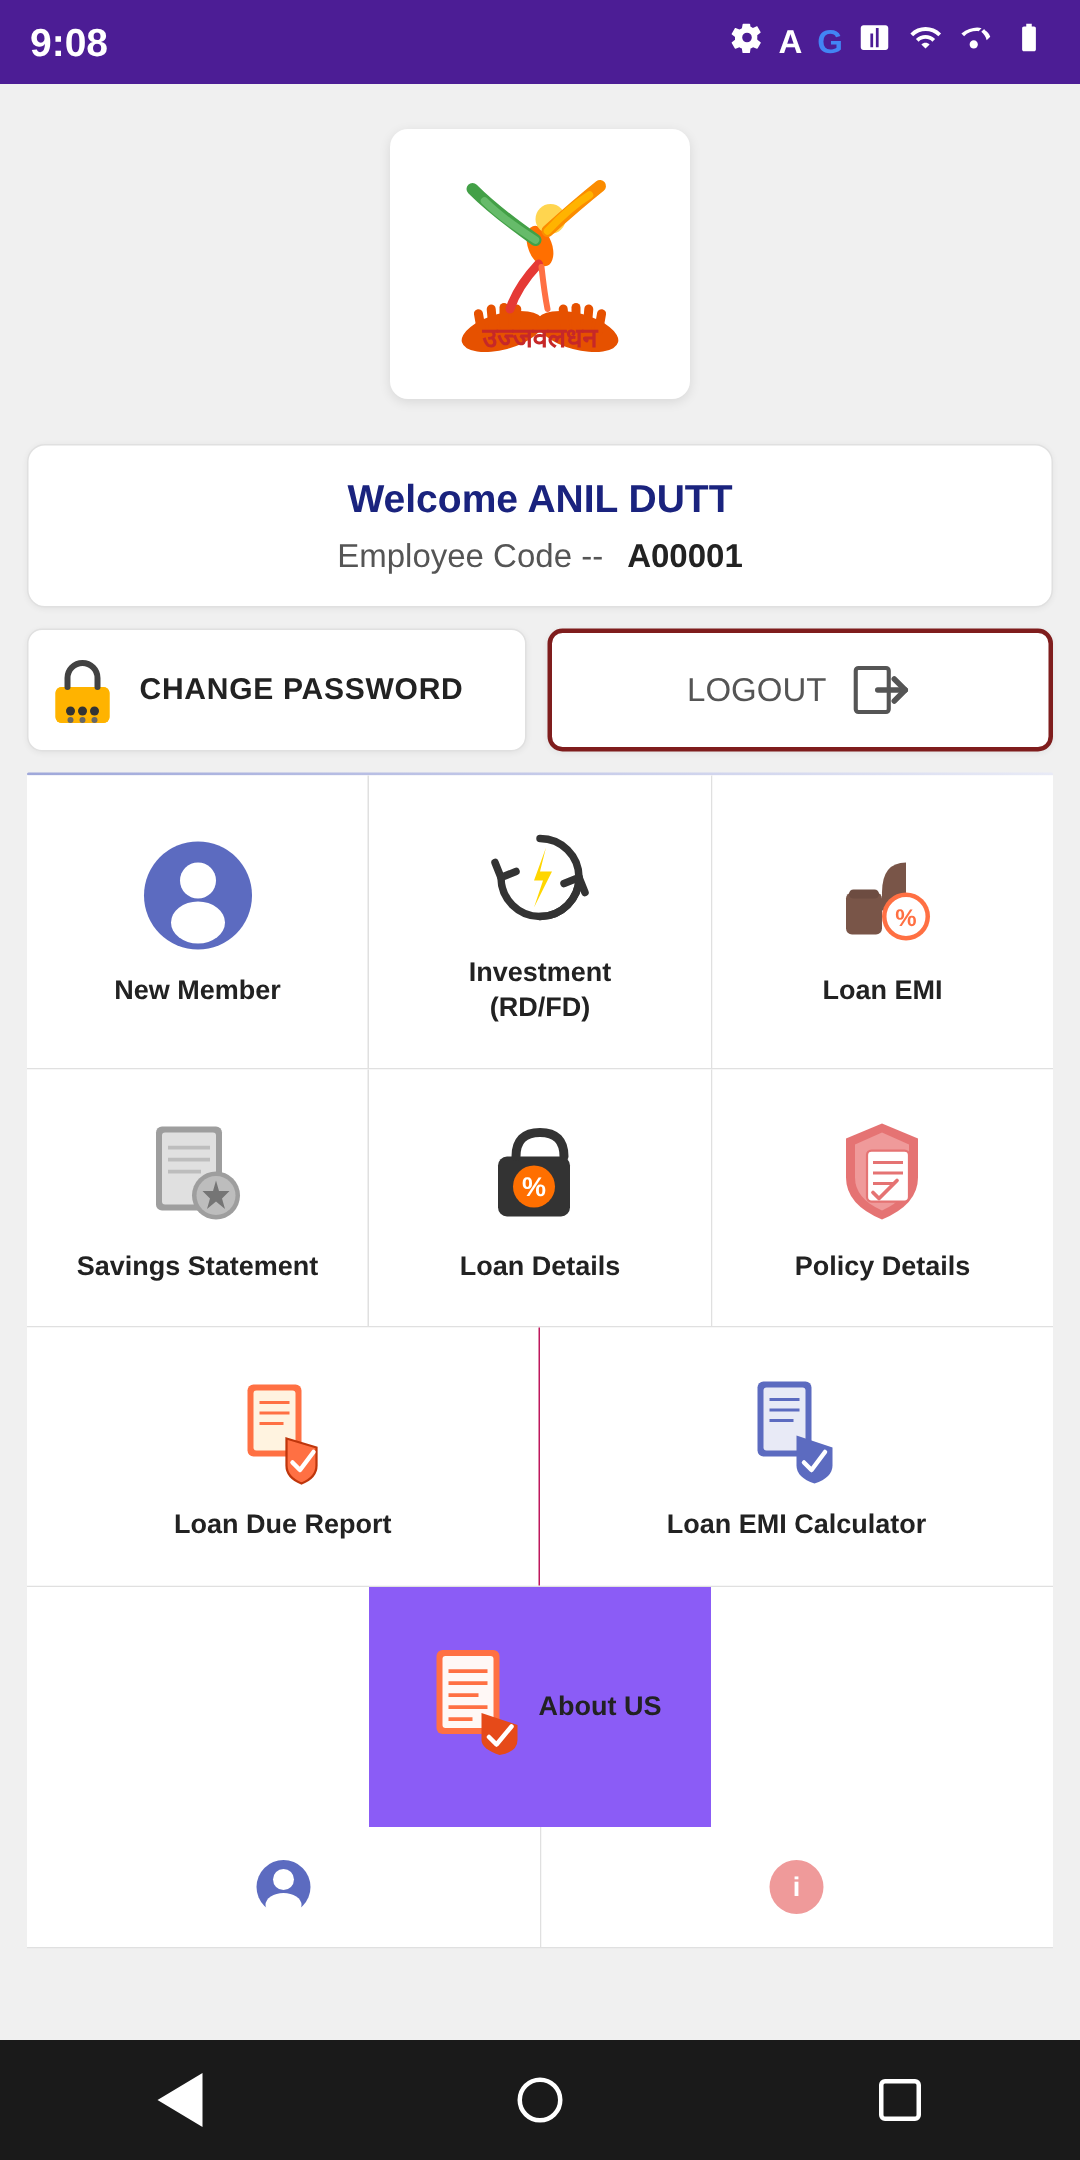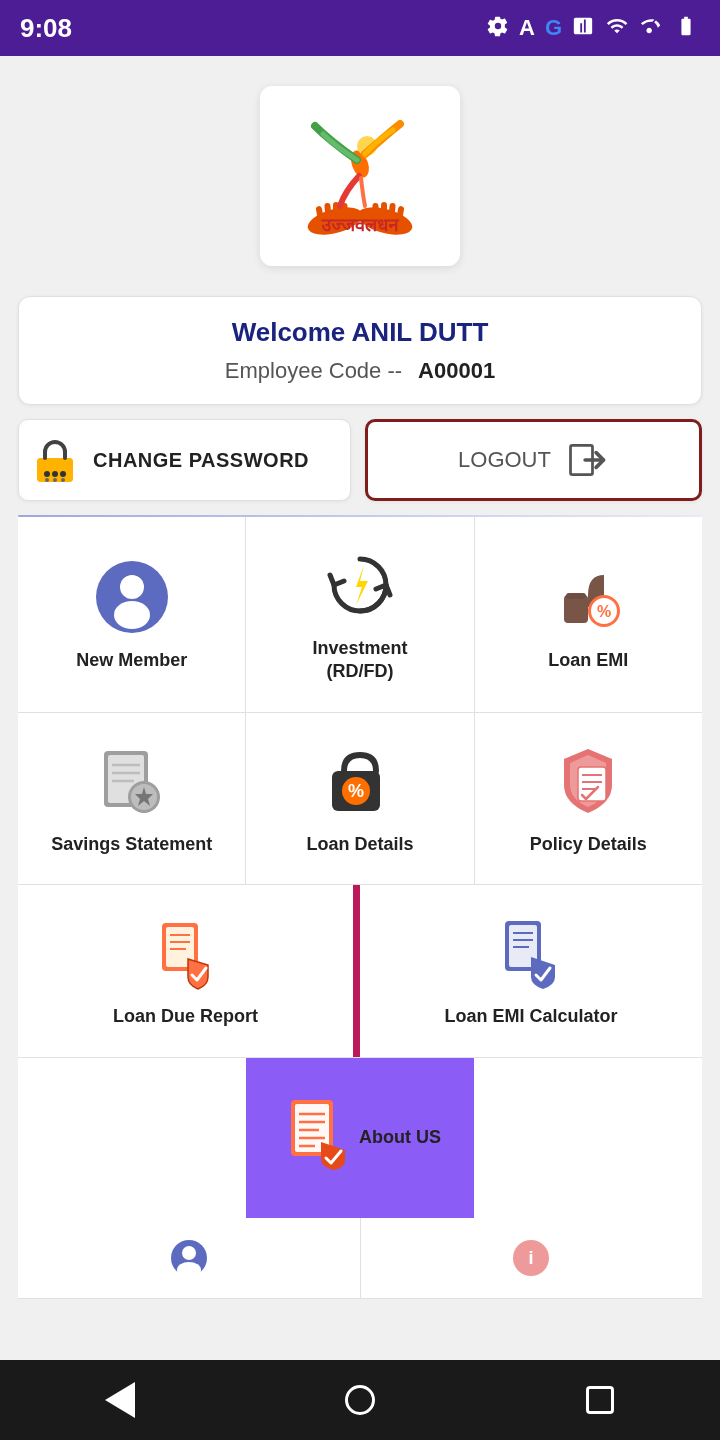--- a/index.html
+++ b/index.html
@@ -529,21 +529,21 @@
             <line x1="32" y1="46" x2="46" y2="46" stroke="#e57373" stroke-width="2"></line>
 
             <polyline points="32,52 36,56 48,44" fill="none" stroke="#e57373" stroke-width="2.5" stroke-linecap="round" stroke-linejoin="round"></polyline>
           </svg>
         </div>
         <span class="menu-label">Policy Details</span>
       </div>
     </div>
 
     <div class="menu-row">
-      <div class="menu-item-single" style="border-right:7px solid #be185d;">
+      <div class="menu-item-single" style="border-right:1px solid #be185d;">
         <div class="menu-icon-area">
 
           <svg width="76" height="76" viewBox="0 0 76 76" xmlns="http://www.w3.org/2000/svg">
 
             <rect x="14" y="8" width="36" height="48" rx="4" fill="#ff7043"></rect>
             <rect x="18" y="12" width="28" height="40" rx="2" fill="#fff3e0"></rect>
 
             <line x1="22" y1="20" x2="42" y2="20" stroke="#ff7043" stroke-width="2"></line>
             <line x1="22" y1="27" x2="42" y2="27" stroke="#ff7043" stroke-width="2"></line>
             <line x1="22" y1="34" x2="38" y2="34" stroke="#ff7043" stroke-width="2"></line>

